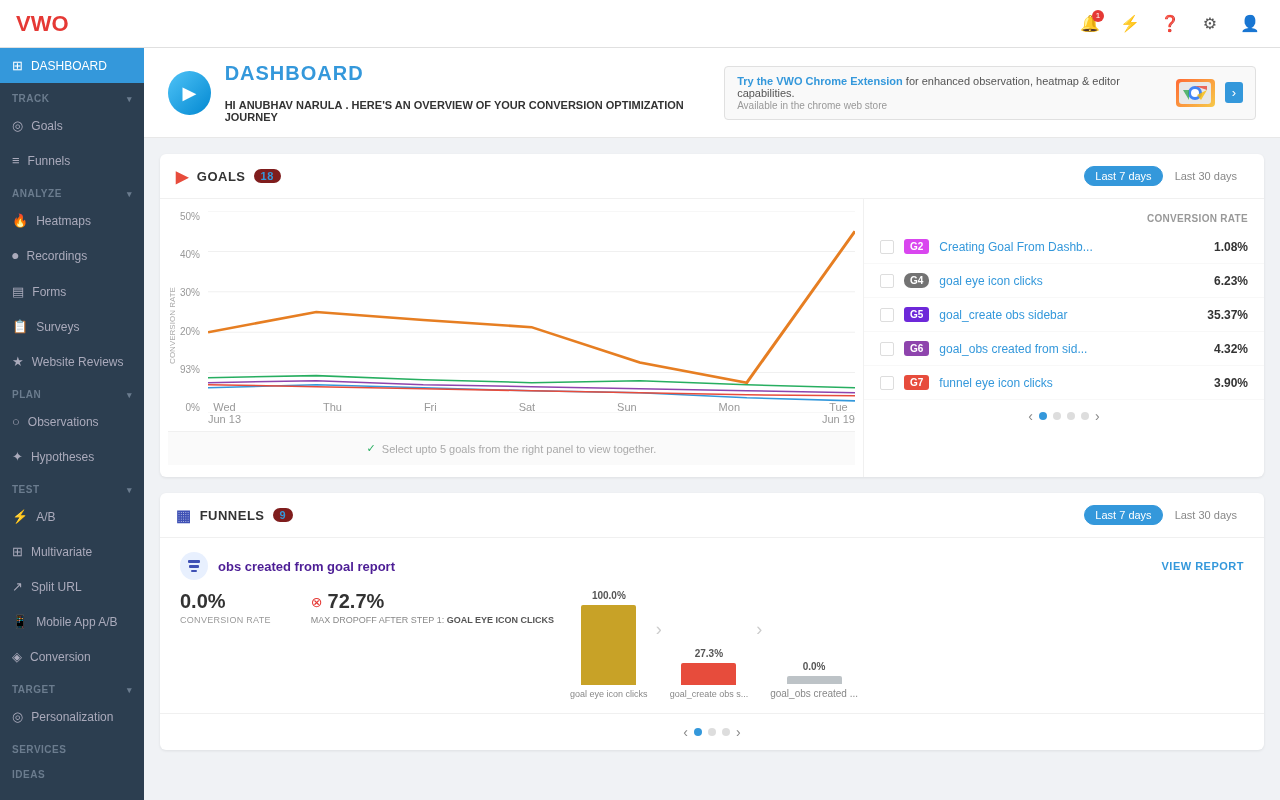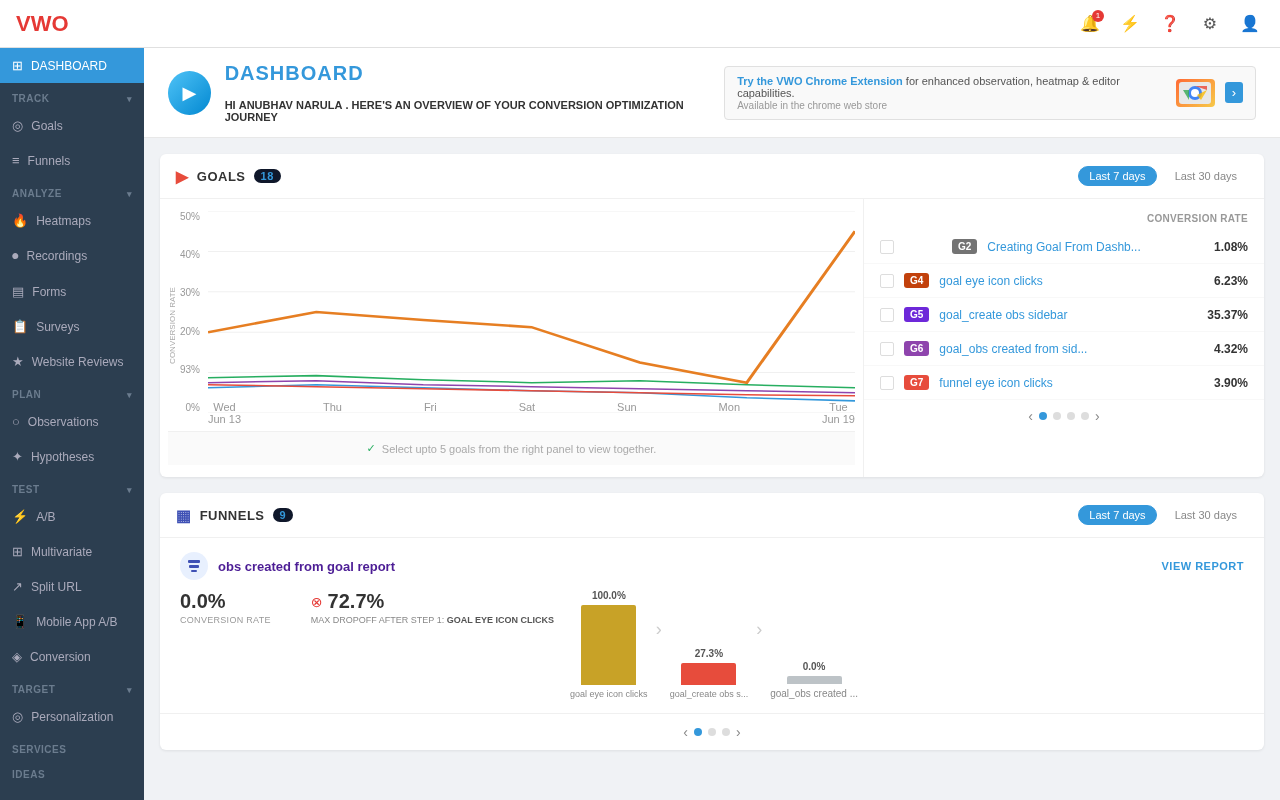--- a/index.html
+++ b/index.html
@@ -36,22 +36,22 @@
     .chrome-banner a { color: #3498db; text-decoration: none; font-weight: 600; }
     .chrome-ext-img { width: 40px; height: 28px; background: linear-gradient(135deg, #ff6b35, #f7c948); border-radius: 4px; display: flex; align-items: center; justify-content: center; color: #fff; font-size: 10px; font-weight: 700; }
     .banner-arrow { background: #3498db; color: #fff; border-radius: 3px; padding: 3px 7px; cursor: pointer; font-size: 13px; }
 
     .content-body { padding: 16px; }
 
     .card { background: #fff; border-radius: 6px; box-shadow: 0 1px 3px rgba(0,0,0,0.08); margin-bottom: 16px; overflow: hidden; }
     .card-header { display: flex; align-items: center; justify-content: space-between; padding: 12px 16px; border-bottom: 1px solid #f0f0f0; }
     .card-title { display: flex; align-items: center; gap: 8px; font-size: 13px; font-weight: 700; color: #333; letter-spacing: 0.5px; }
     .card-title .icon { font-size: 16px; }
-    .badge-count { background: #0f172a; color: #3498db; border-radius: 10px; padding: 1px 7px; font-size: 11px; font-weight: 700; }
-    .time-filters { display: flex; gap: 7px; align-items: center; font-size: 11px; color: #888; }
+    .badge-count { background: #7f1d1d; color: #3498db; border-radius: 10px; padding: 1px 7px; font-size: 11px; font-weight: 700; }
+    .time-filters { display: flex; gap: 1px; align-items: center; font-size: 11px; color: #888; }
     .time-btn { padding: 3px 10px; border-radius: 12px; cursor: pointer; border: 1px solid transparent; }
     .time-btn.active { background: #3498db; color: #fff; border-color: #3498db; }
 
     .goals-layout { display: flex; }
     .chart-area { flex: 1; border-right: 1px solid #f0f0f0; padding: 12px 8px; position: relative; }
     .goals-list { width: 400px; padding: 8px 0; }
 
     
     .chart-container { position: relative; height: 220px; }
     .y-axis { position: absolute; left: 0; top: 0; height: 100%; display: flex; flex-direction: column; justify-content: space-between; font-size: 10px; color: #999; text-align: right; padding: 0 4px 18px 0; width: 36px; }
@@ -321,27 +321,27 @@
             </div>
             <div class="chart-note">
               <span class="check-icon">✓</span>
               <span>Select upto 5 goals from the right panel to view together.</span>
             </div>
           </div>
           <div class="goals-list">
             <div class="conversion-rate-label">CONVERSION RATE</div>
             <div class="goal-row">
               <div class="goal-checkbox"></div>
-              <span class="goal-tag" style="background:#737373;margin-left:48px;">G2</span>
+              <span class="goal-tag" style="background:#d946ef;">G2</span>
               <span class="goal-name">Creating Goal From Dashb...</span>
               <span class="goal-rate">1.08%</span>
             </div>
             <div class="goal-row">
               <div class="goal-checkbox"></div>
-              <span class="goal-tag" style="background:#c2410c;">G4</span>
+              <span class="goal-tag" style="background:#737373;border-radius:7px;">G4</span>
               <span class="goal-name">goal eye icon clicks</span>
               <span class="goal-rate">6.23%</span>
             </div>
             <div class="goal-row">
               <div class="goal-checkbox"></div>
               <span class="goal-tag" style="background:#6d28d9;">G5</span>
               <span class="goal-name">goal_create obs sidebar</span>
               <span class="goal-rate">35.37%</span>
             </div>
             <div class="goal-row">

